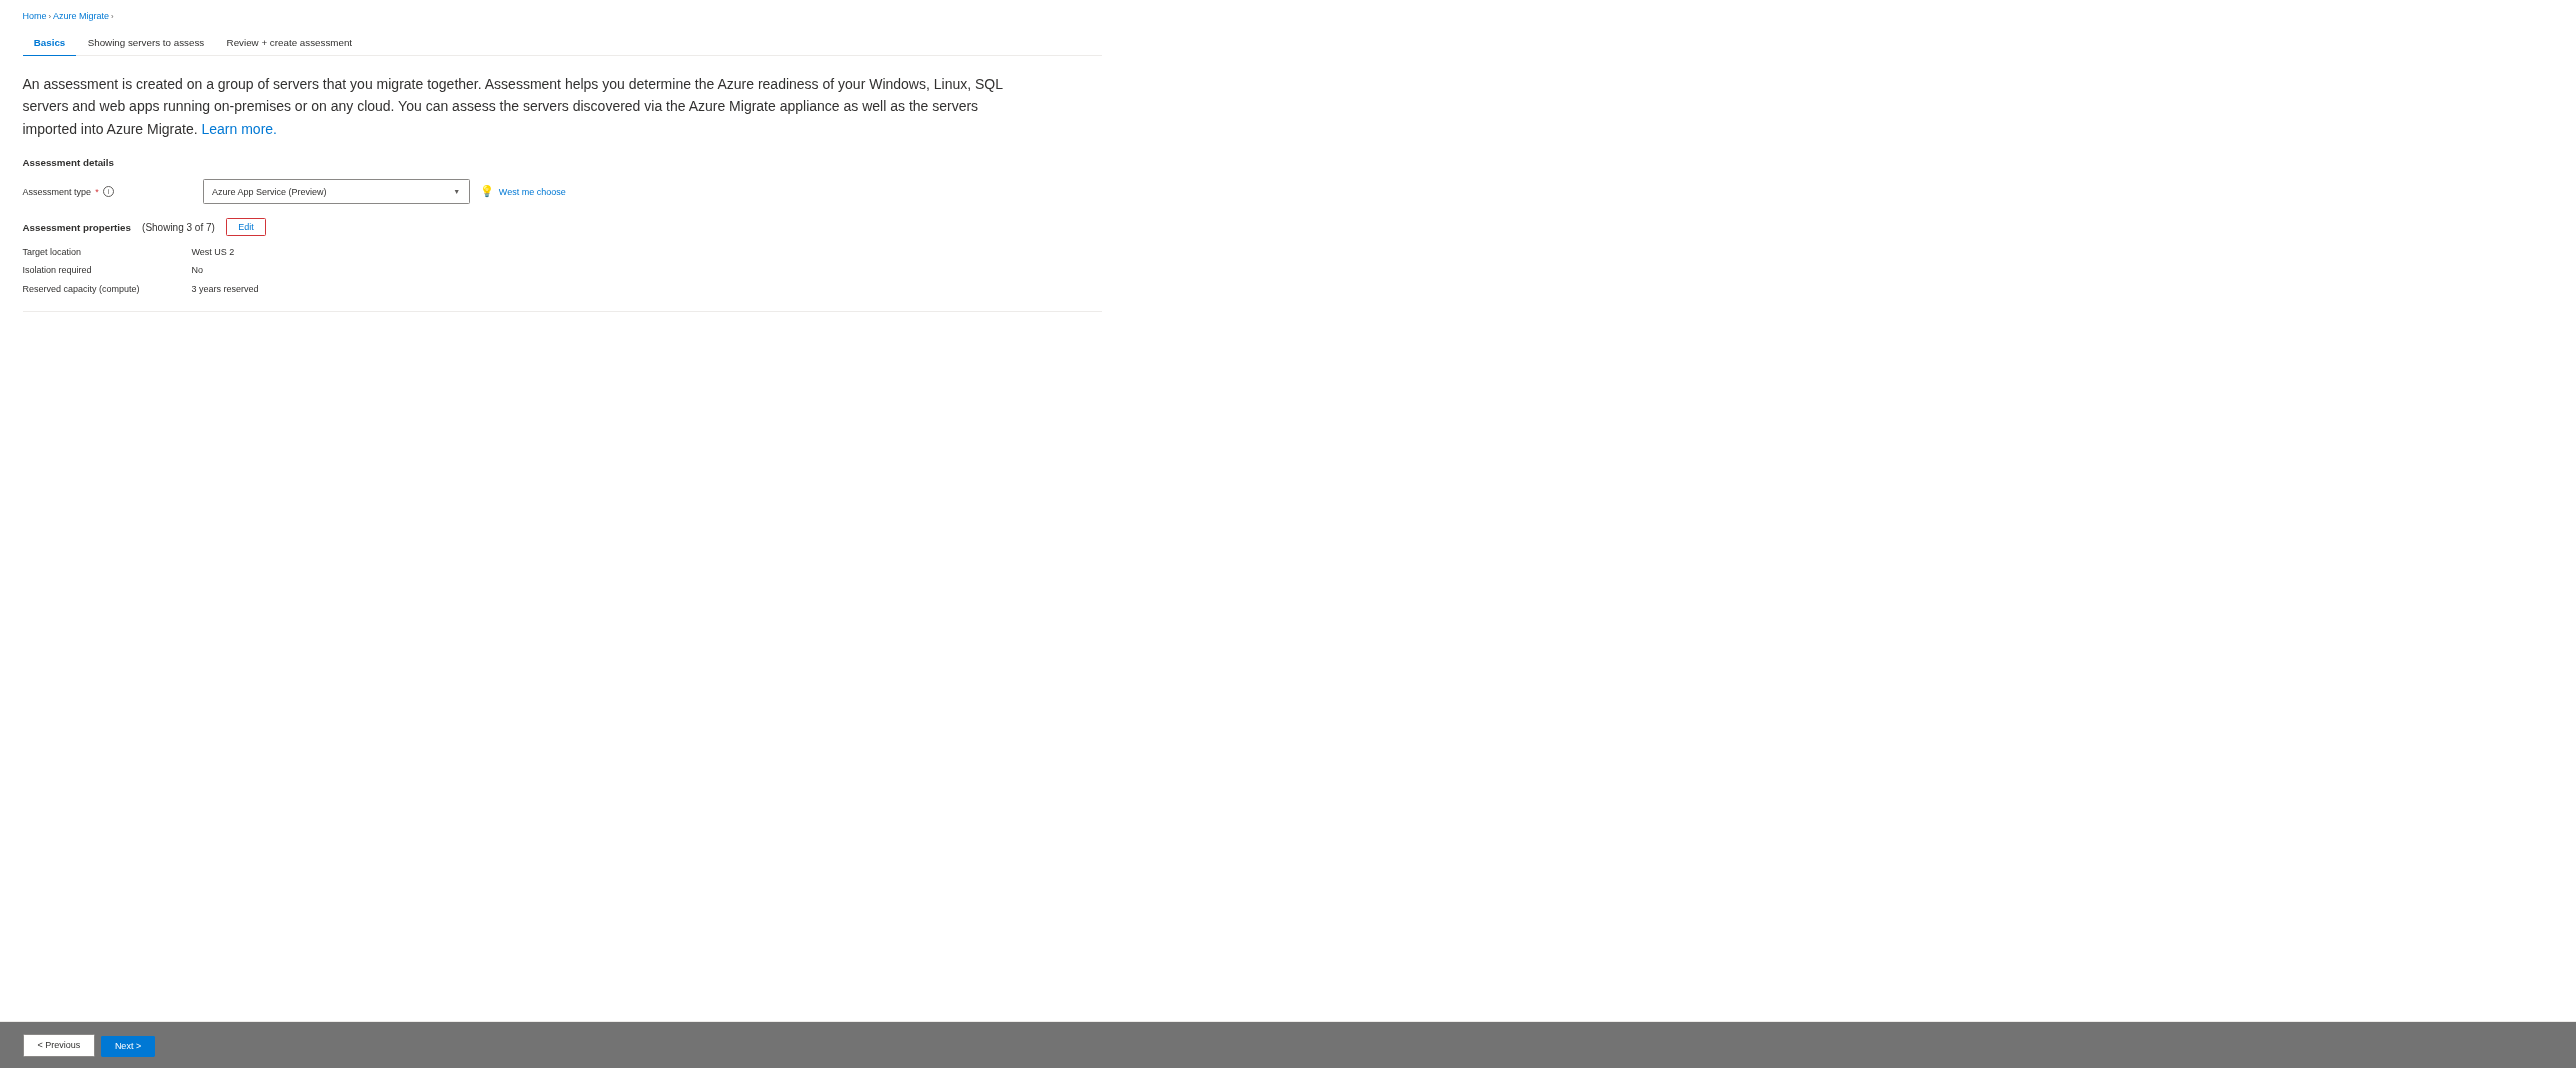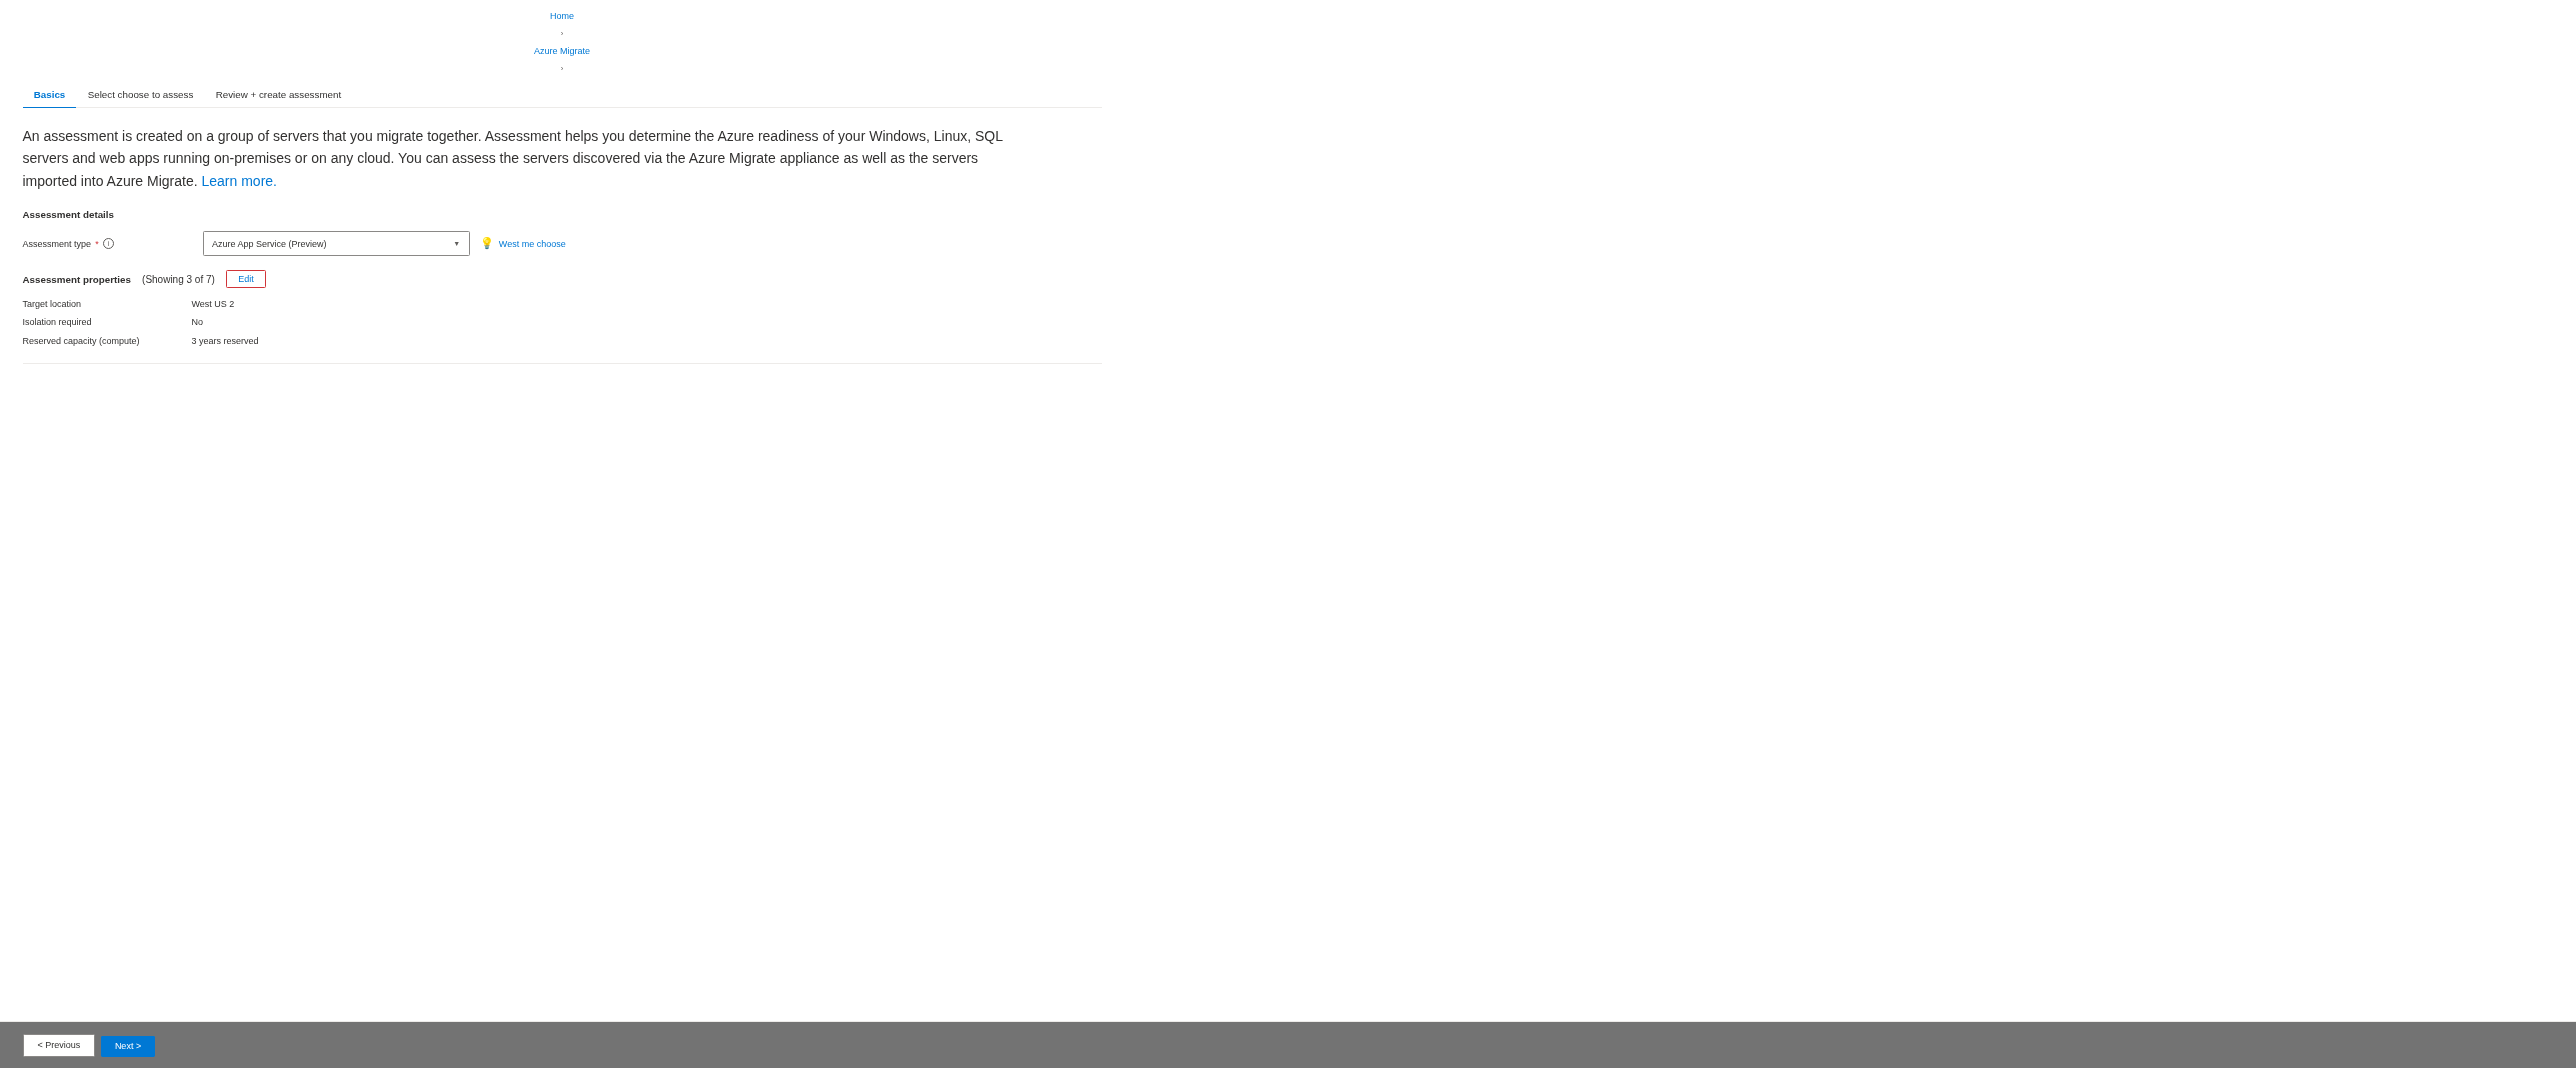--- a/index.html
+++ b/index.html
@@ -13,25 +13,24 @@
       flex-direction: column;
     }
     .page-container {
       flex: 1;
       padding: 11.2px 22.5px 0 22.5px;
       max-width: 1124px;
     }
     .breadcrumb {
       display: flex;
       align-items: center;
-      gap: 8px;
+      gap: 2px;
       font-size: 9px;
       color: #0078d4;
       margin-bottom: 8.4px;
-      flex-direction: column;
     }
     .breadcrumb-item {
       color: #0078d4;
       cursor: pointer;
     }
     .breadcrumb-separator {
       color: #605e5c;
       font-size: 7.7px;
     }
     .page-header {
@@ -231,21 +230,21 @@
   <div class="breadcrumb">
     <span class="breadcrumb-item">Home</span>
     <span class="breadcrumb-separator">›</span>
     <span class="breadcrumb-item">Azure Migrate</span>
     <span class="breadcrumb-separator">›</span>
   </div>
 
 
   <div class="tabs">
     <div class="tab active">Basics</div>
-    <div class="tab">Select choose to assess</div>
+    <div class="tab">Showing servers to assess</div>
     <div class="tab">Review + create assessment</div>
   </div>
 
   <p class="description">
     <span>An assessment is created on a group of servers that you migrate together. Assessment helps you determine the Azure readiness of your Windows, Linux, SQL servers and web apps running on-premises or on any cloud. You can assess the servers discovered via the Azure Migrate appliance as well as the servers imported into Azure Migrate.</span>
     <a href="#">Learn more.</a>
   </p>
 
   <div class="section-title">Assessment details</div>
 

